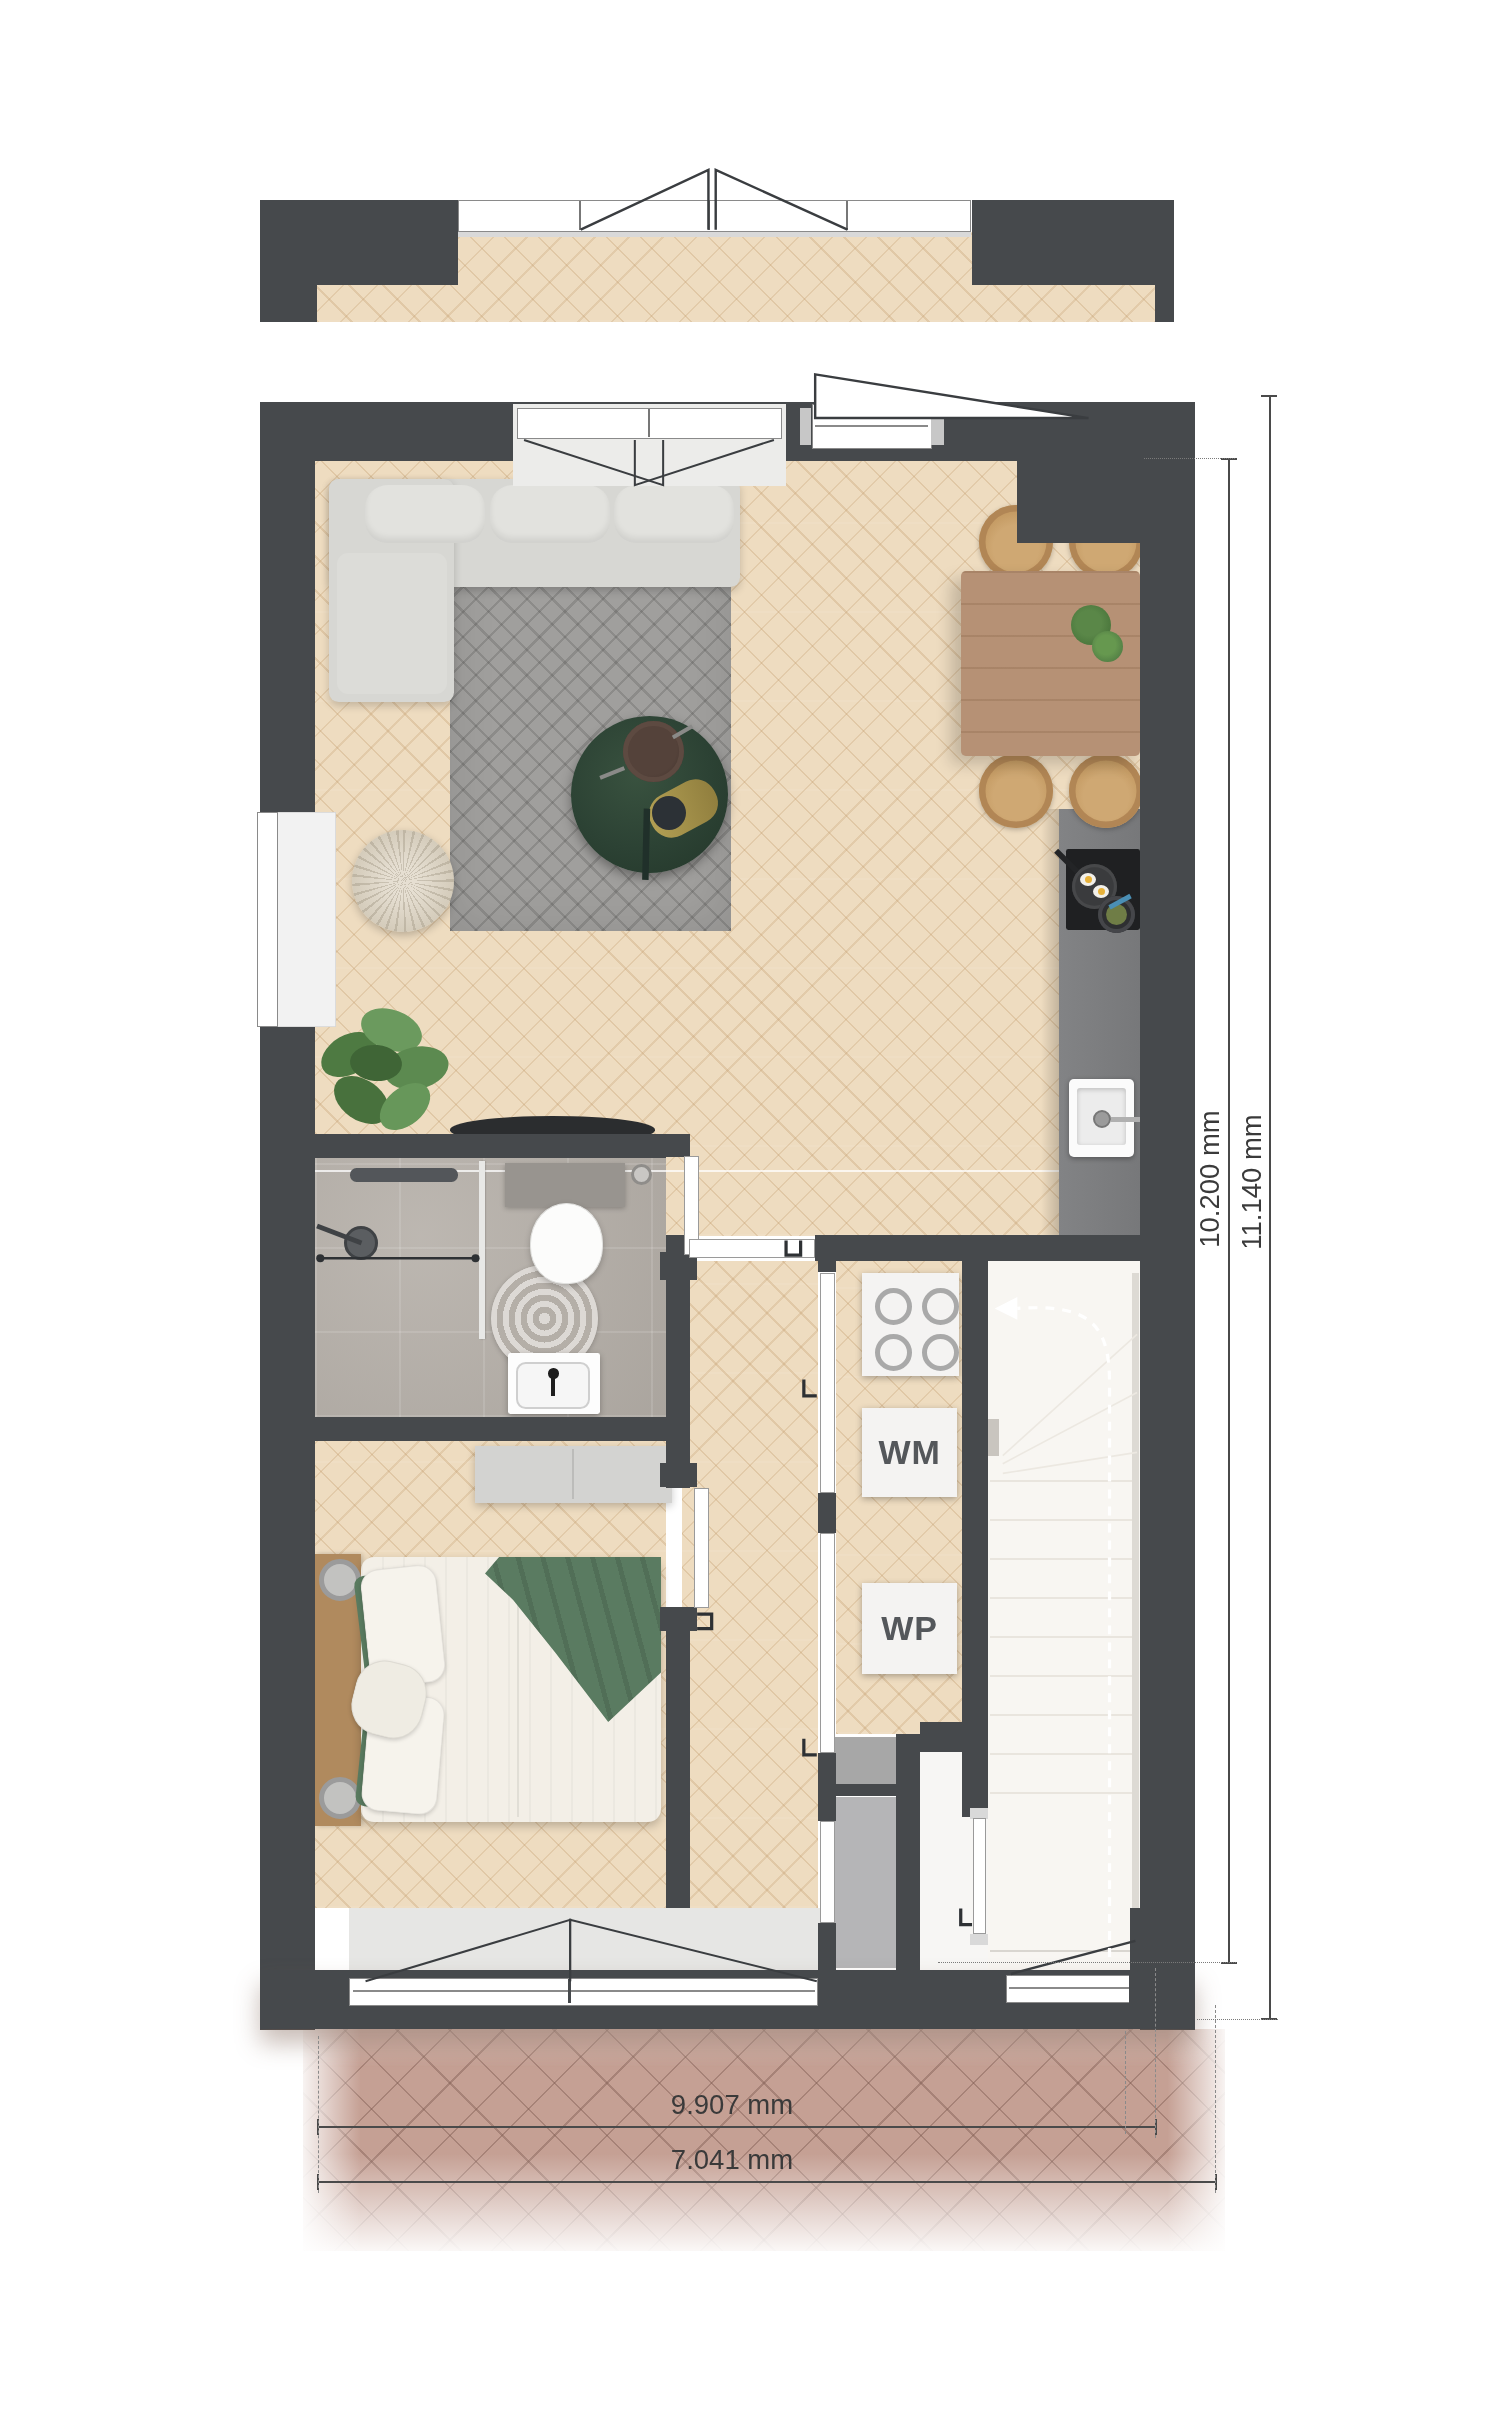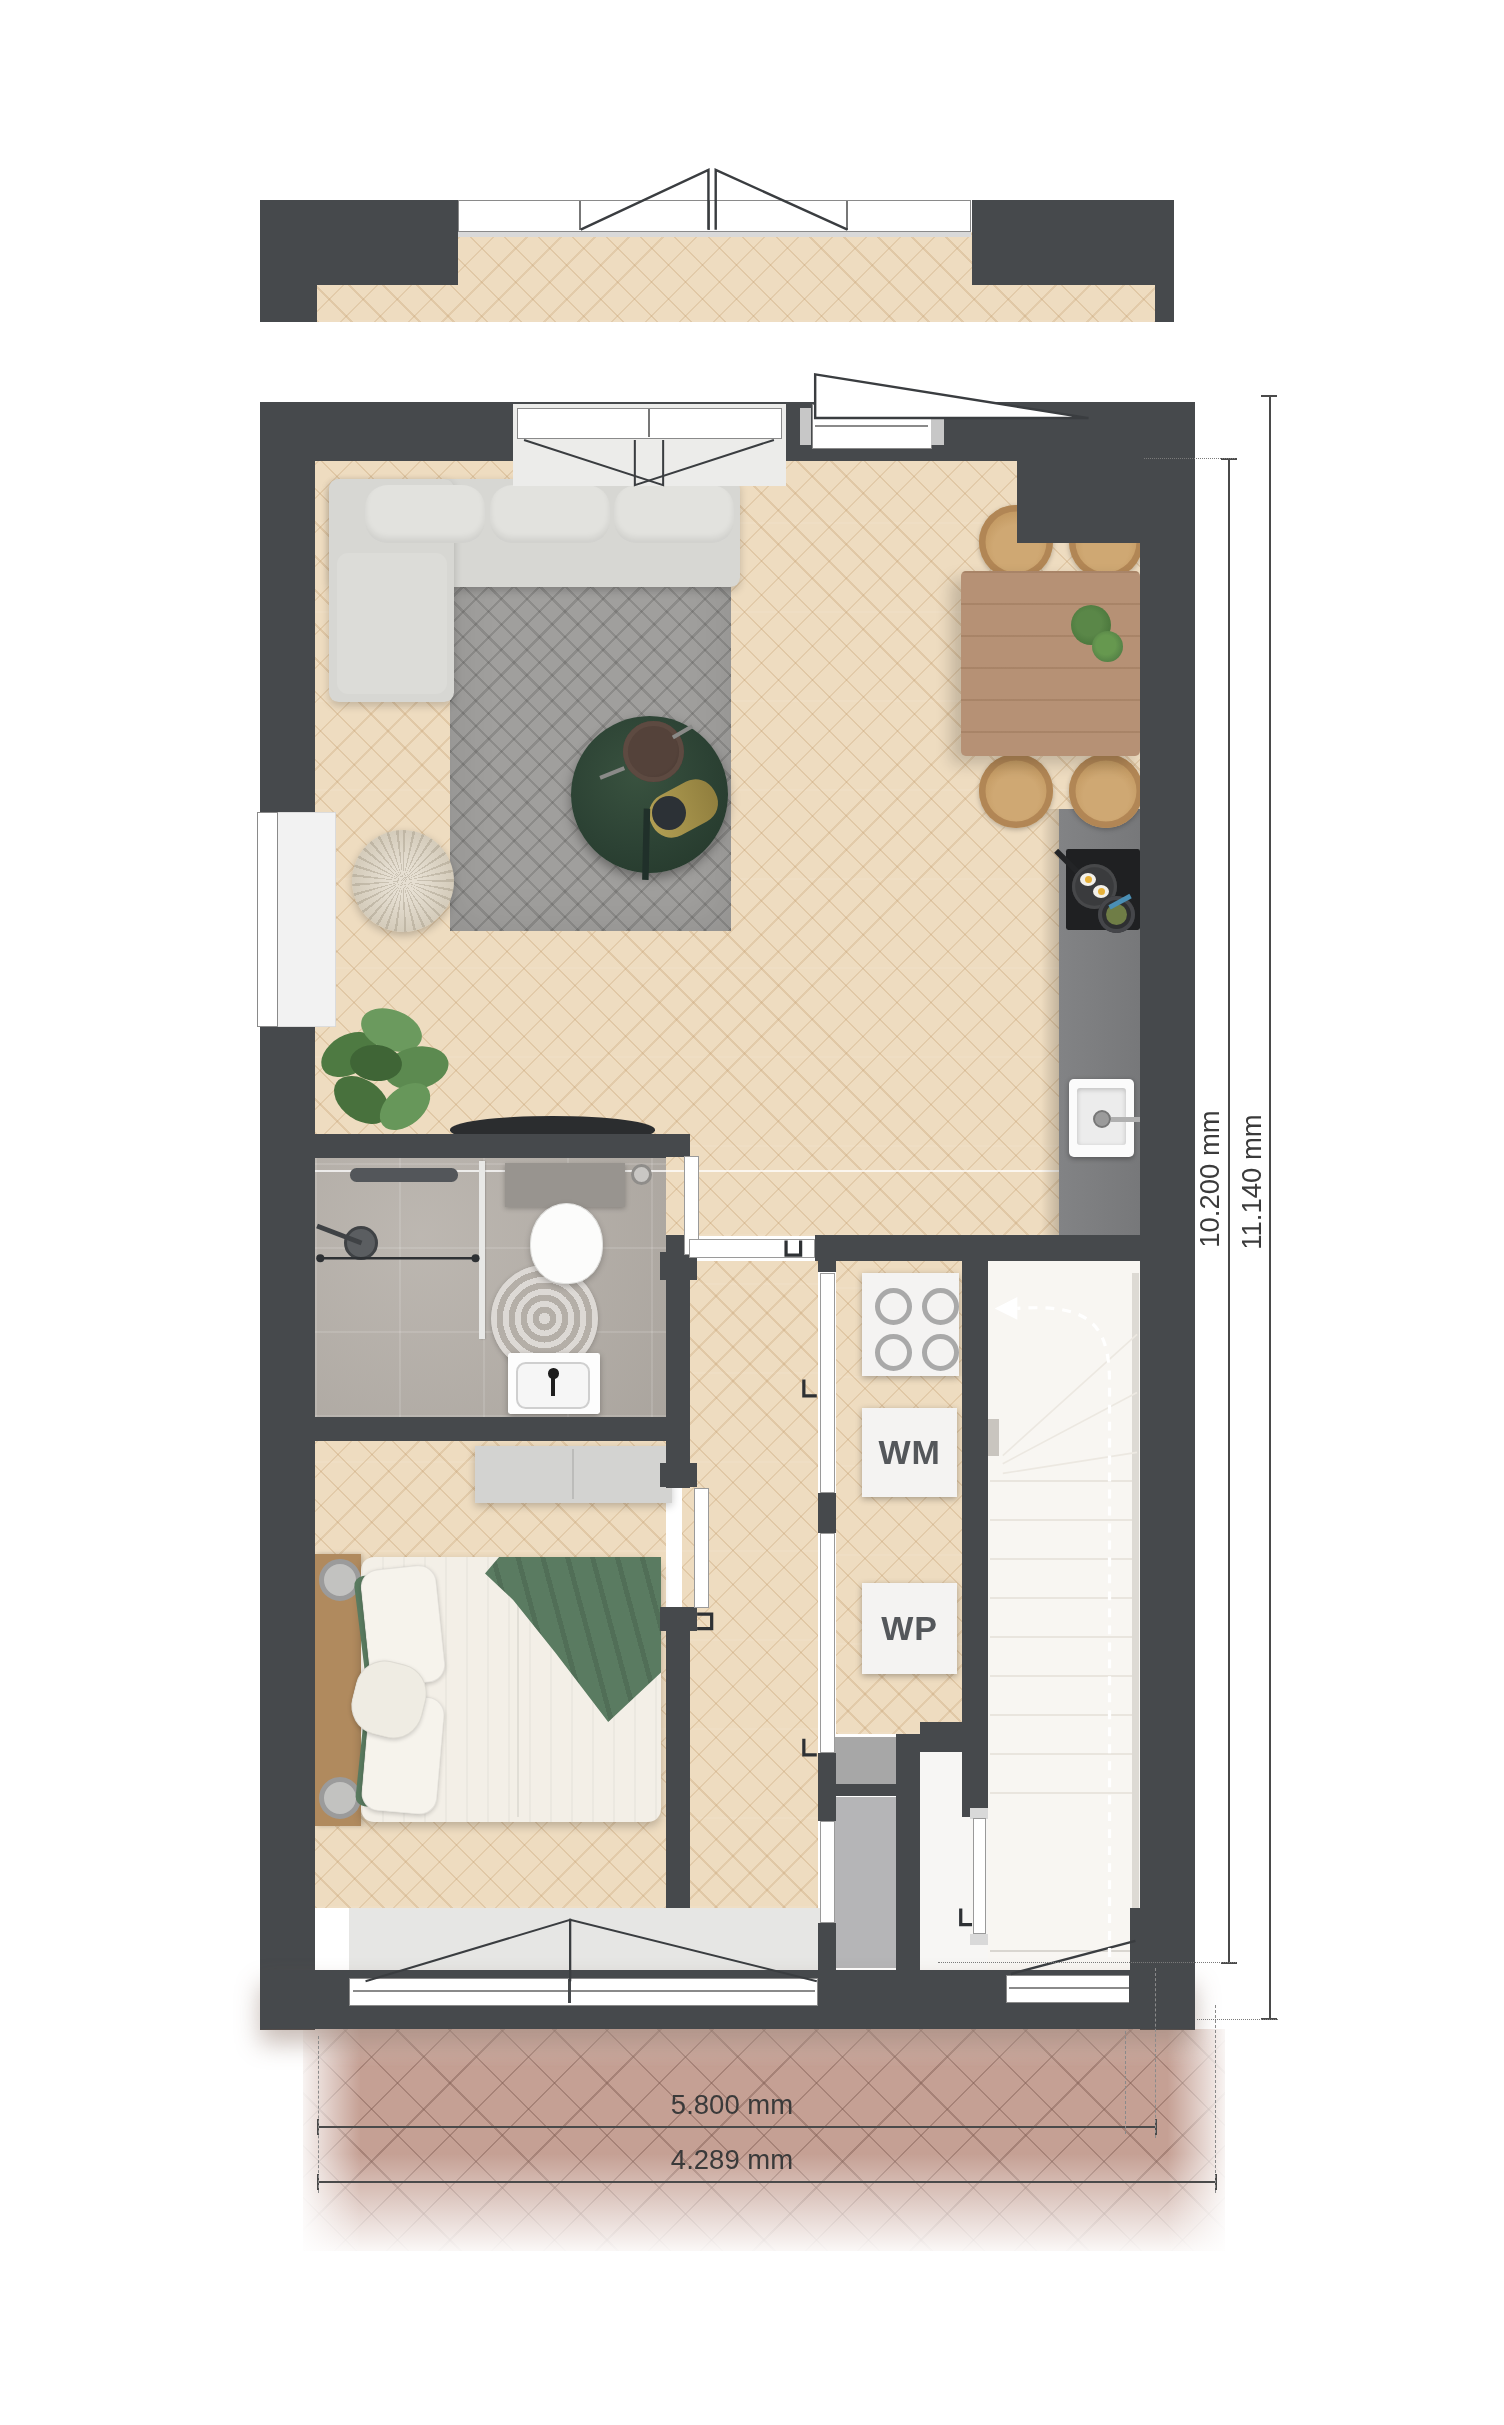--- a/index.html
+++ b/index.html
@@ -319,25 +319,25 @@
 
   <div class="dimline" style="left:1269px;top:396px;width:1.6px;height:1624px;"></div>
   <div class="dimtick" style="left:1261px;top:395px;width:16px;height:2.4px;"></div>
   <div class="dimtick" style="left:1261px;top:2018px;width:16px;height:2.4px;"></div>
   <div class="dimdash" style="left:1197px;top:2019px;width:81px;border-top:1.6px dotted #7a7a7a;"></div>
   <div class="dimlabel vert" style="left:1163px;top:1166px;width:178px;height:32px;line-height:32px;">11.140 mm</div>
 
   <div class="dimline" style="left:319px;top:2126px;width:838px;height:1.6px;"></div>
   <div class="dimtick" style="left:317px;top:2119px;width:2.4px;height:16px;"></div>
   <div class="dimtick" style="left:1155px;top:2119px;width:2.4px;height:16px;"></div>
-  <div class="dimlabel" style="left:627px;top:2089px;width:210px;">5.800 mm</div>
+  <div class="dimlabel" style="left:627px;top:2089px;width:210px;">9.907 mm</div>
 
   <div class="dimline" style="left:319px;top:2181px;width:897px;height:1.6px;"></div>
   <div class="dimtick" style="left:317px;top:2174px;width:2.4px;height:16px;"></div>
   <div class="dimtick" style="left:1215px;top:2174px;width:2.4px;height:16px;"></div>
-  <div class="dimlabel" style="left:627px;top:2144px;width:210px;">4.289 mm</div>
+  <div class="dimlabel" style="left:627px;top:2144px;width:210px;">7.041 mm</div>
 
   <div class="dimdash" style="left:318px;top:2036px;height:157px;border-left:1.6px dashed #8a8a8a;"></div>
   <div class="dimdash" style="left:1155px;top:1968px;height:170px;border-left:1.6px dashed #8a8a8a;"></div>
   <div class="dimdash" style="left:1215px;top:2005px;height:188px;border-left:1.6px dashed #8a8a8a;"></div>
   <div class="dimdash" style="left:1125px;top:2031px;height:103px;border-left:1.6px dashed #8a8a8a;"></div>
 </div>
 
 
 </body></html>

